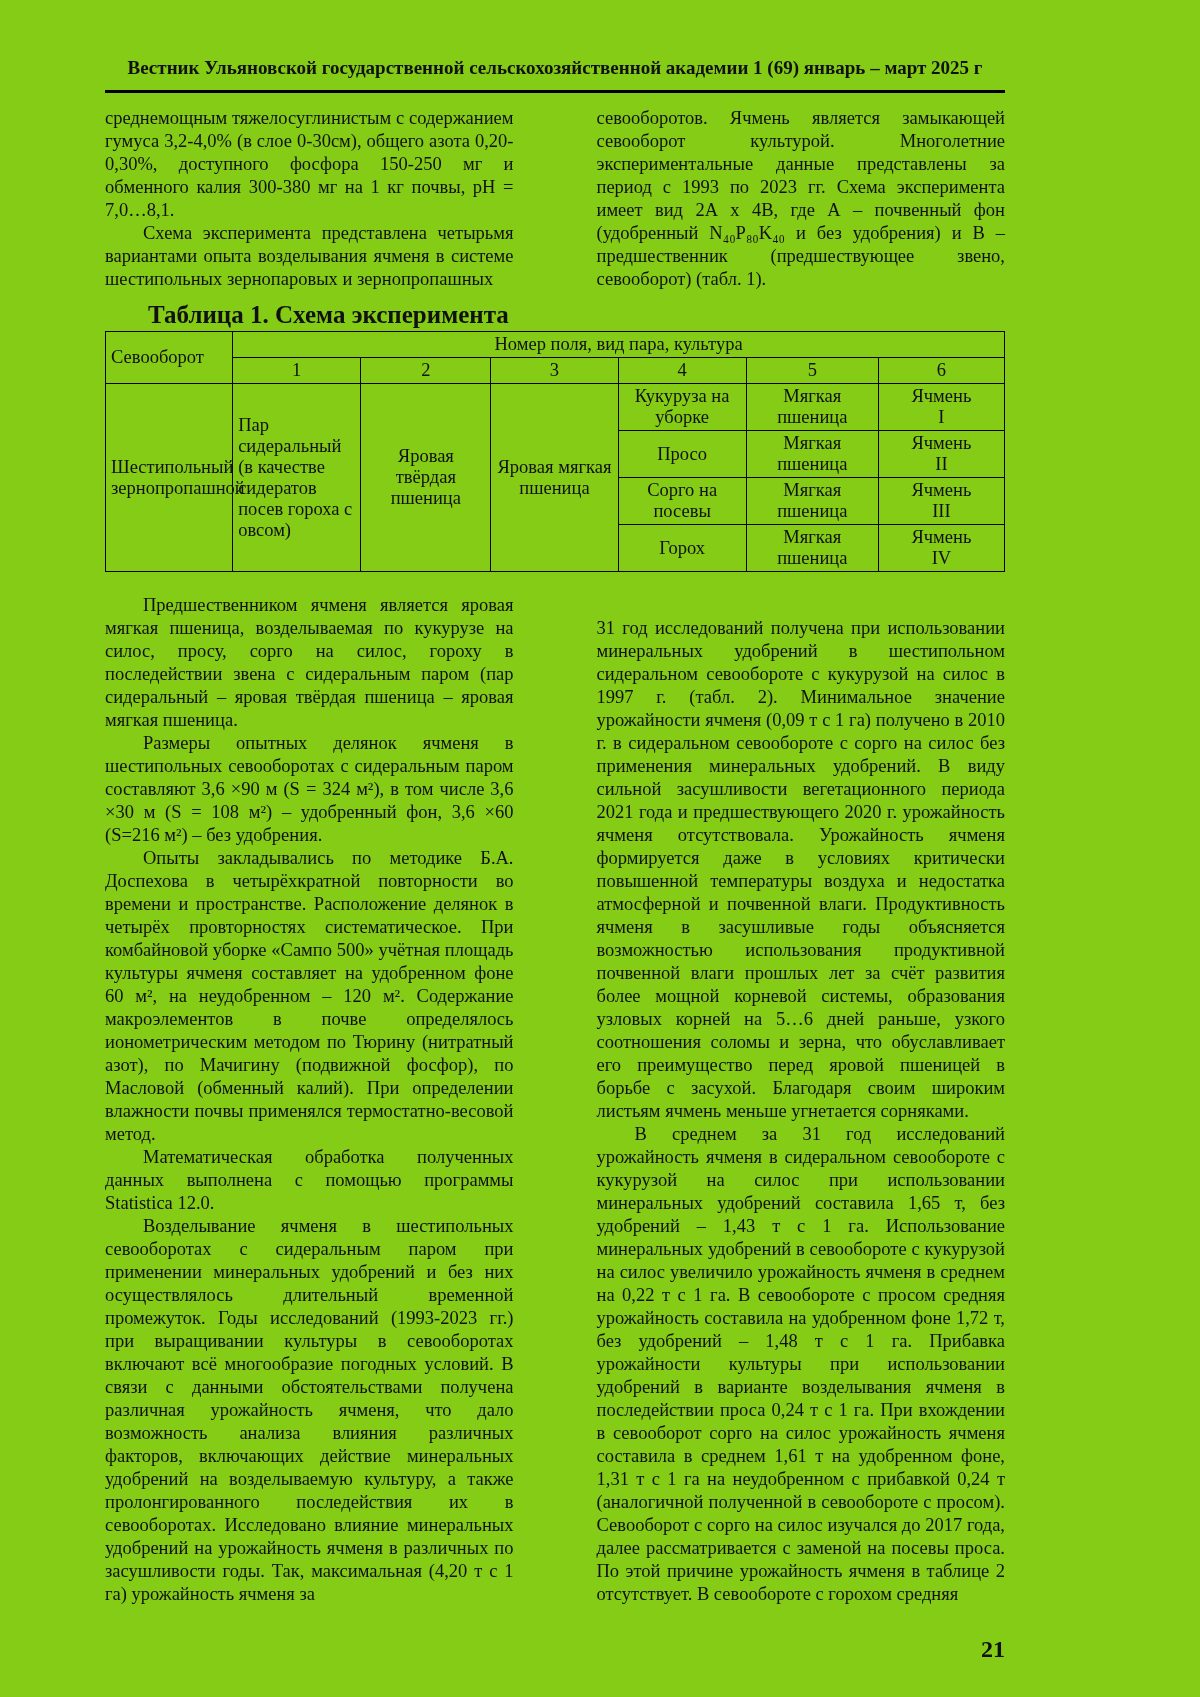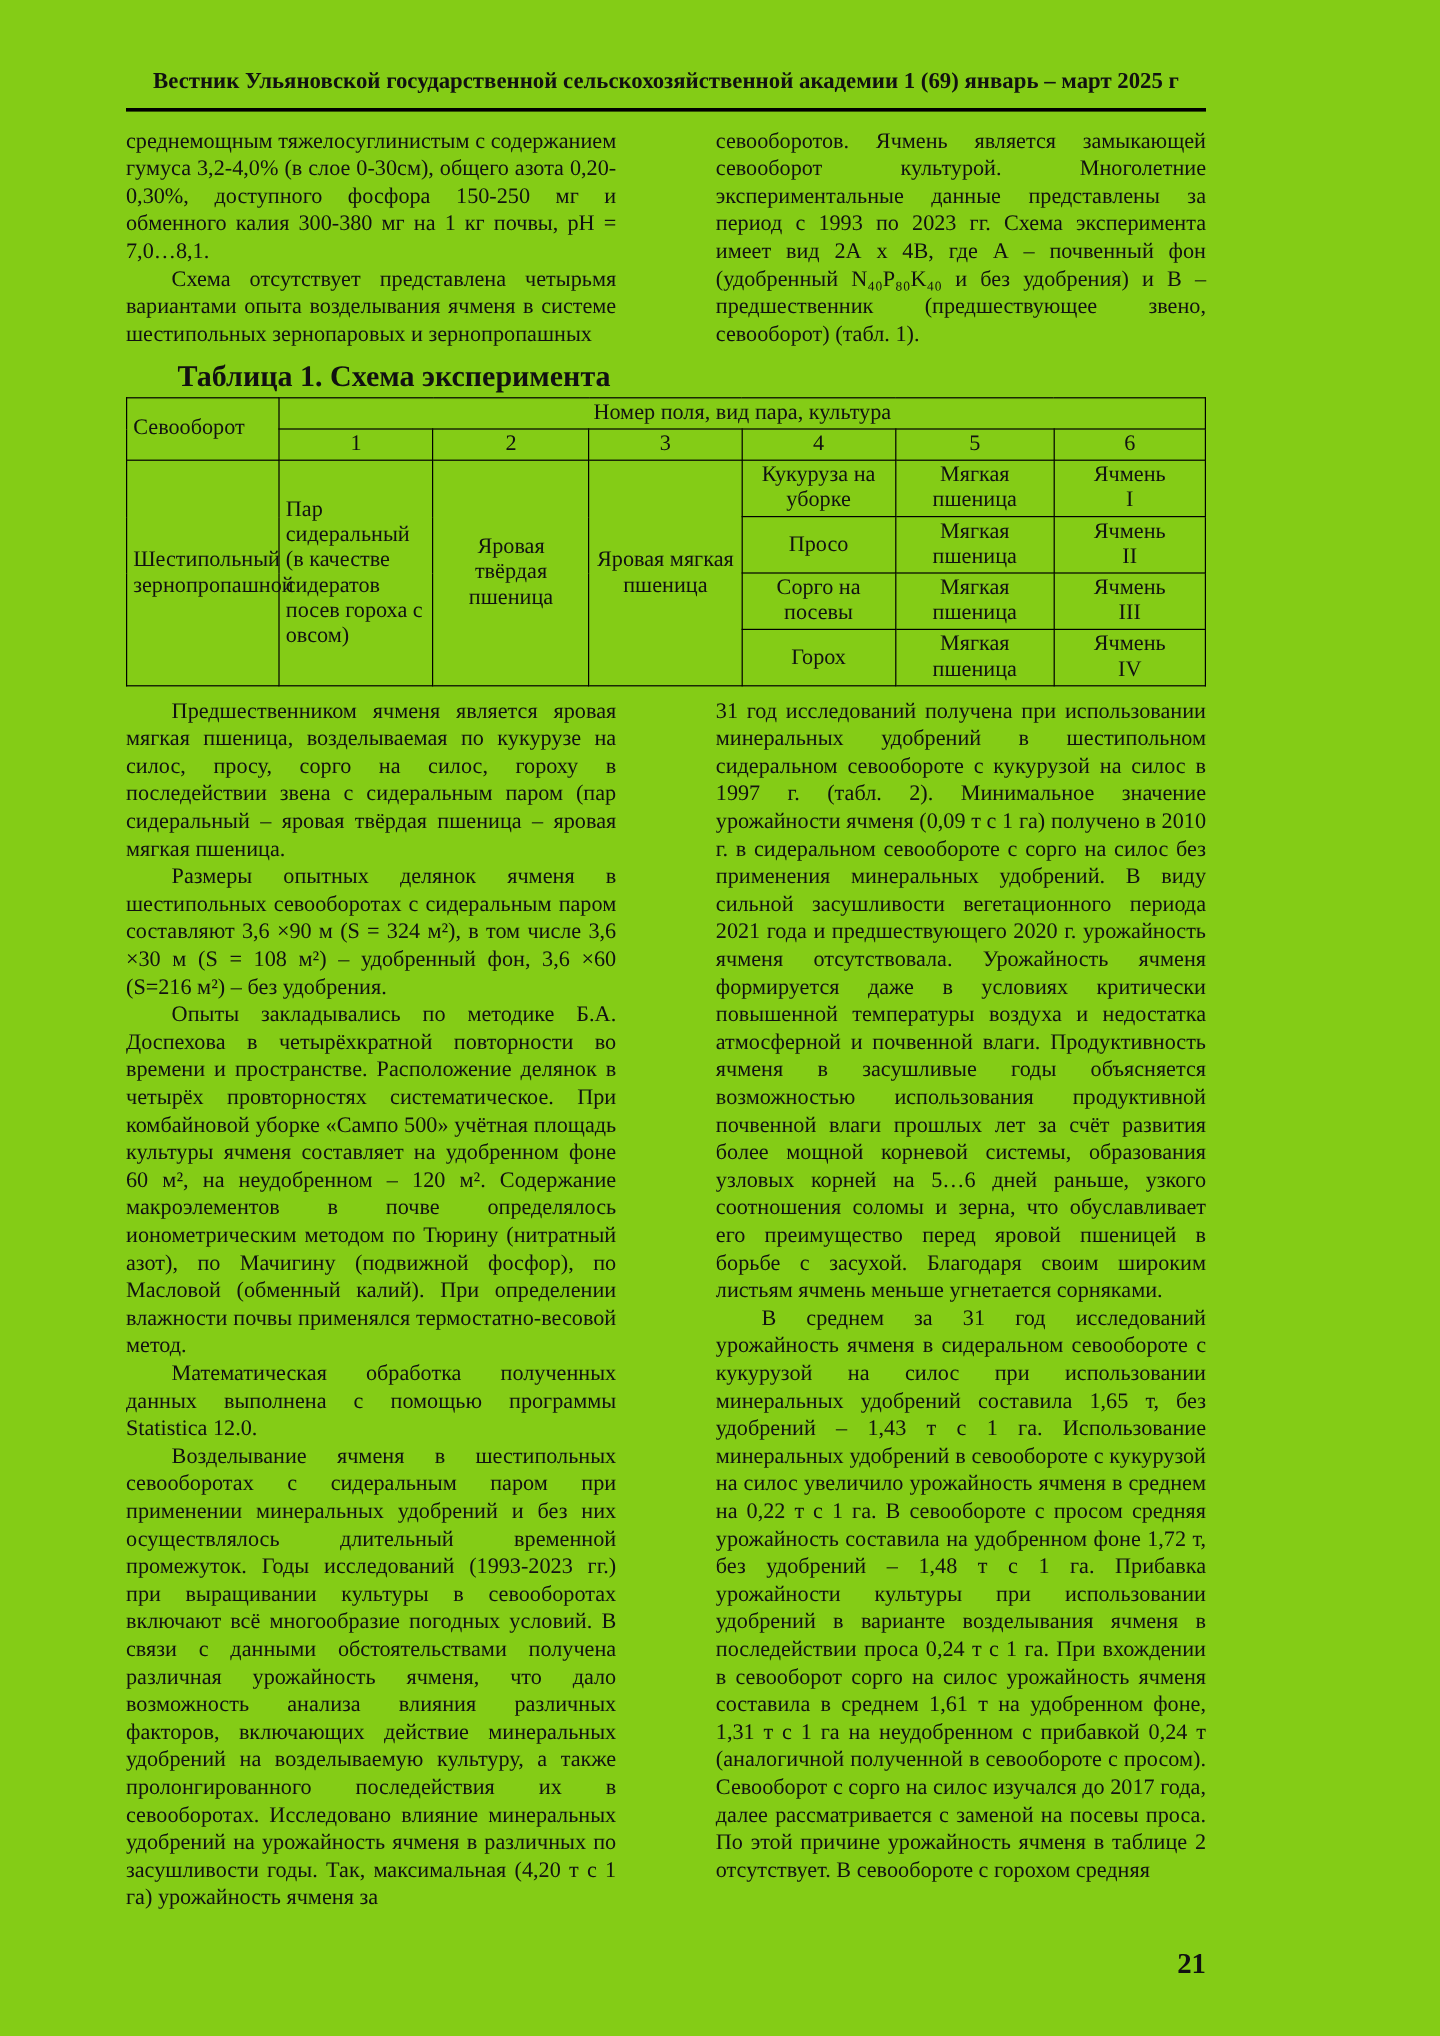--- a/index.html
+++ b/index.html
@@ -20,21 +20,21 @@
   .page-header { margin-bottom: 14px; }
   .journal-title {
     font-weight: bold;
     font-size: 19px;
     line-height: 24px;
     text-align: center;
     padding: 0 10px 10px 10px;
   }
   .header-rule { border-bottom: 3px solid #000; }
   
-  .two-col { display: flex; gap: 83px; }
+  .two-col { display: flex; gap: 83px; align-items: flex-end; }
   .col { width: 419px; }
   p {
     font-size: 18.5px;
     line-height: 23px;
     text-align: justify;
     text-indent: 38px;
     hyphens: auto;
     -webkit-hyphens: auto;
   }
   p.noindent { text-indent: 0; }
@@ -46,21 +46,21 @@
     line-height: 23px;
     margin: 12px 0 5px 0;
     padding-left: 43px;
   }
   table.scheme-table {
     width: 100%;
     border-collapse: collapse;
     table-layout: fixed;
     font-size: 18.5px;
     line-height: 21px;
-    margin-bottom: 10px;
+    margin-bottom: 22px;
   }
   table.scheme-table td {
     border: 1.5px solid #000;
     padding: 2px 5px;
     vertical-align: middle;
   }
   td.center { text-align: center; }
   td.left-cell { text-align: left; }
   td.pre { white-space: pre-line; }
   tr.hdr { height: 23px; }
@@ -81,21 +81,21 @@
 <div class="page">
 
   <header class="page-header">
     <div class="journal-title">Вестник Ульяновской государственной сельскохозяйственной академии 1 (69) январь – март 2025 г</div>
     <div class="header-rule"></div>
   </header>
 
   <section class="two-col">
     <div class="col">
       <p class="noindent">среднемощным тяжелосуглинистым с содержанием гумуса 3,2-4,0% (в слое 0-30см), общего азота 0,20-0,30%, доступного фосфора 150-250 мг и обменного калия 300-380 мг на 1 кг почвы, рН = 7,0…8,1.</p>
-      <p>Схема отсутствует представлена четырьмя вариантами опыта возделывания ячменя в системе шестипольных зернопаровых и зернопропашных</p>
+      <p>Схема эксперимента представлена четырьмя вариантами опыта возделывания ячменя в системе шестипольных зернопаровых и зернопропашных</p>
     </div>
     <div class="col">
       <p class="noindent">севооборотов. Ячмень является замыкающей севооборот культурой. Многолетние экспериментальные данные представлены за период с 1993 по 2023 гг. Схема эксперимента имеет вид 2А х 4В, где А – почвенный фон (удобренный N₄₀P₈₀K₄₀ и без удобрения) и В – предшественник (предшествующее звено, севооборот) (табл. 1).</p>
     </div>
   </section>
 
   <div class="table-caption">Таблица 1. Схема эксперимента</div>
 
   <table class="scheme-table">
     <colgroup>

